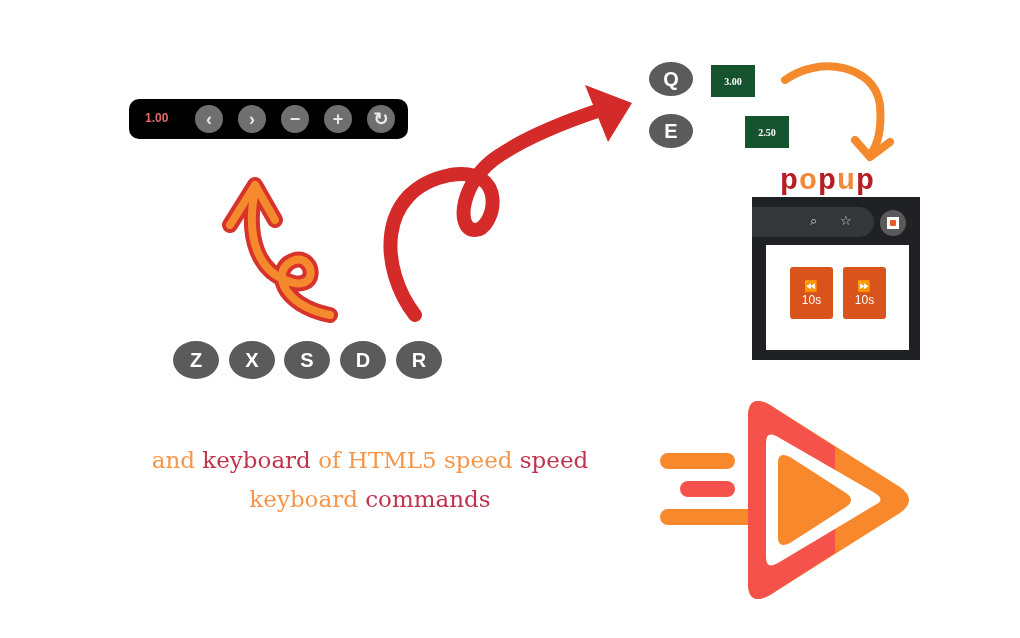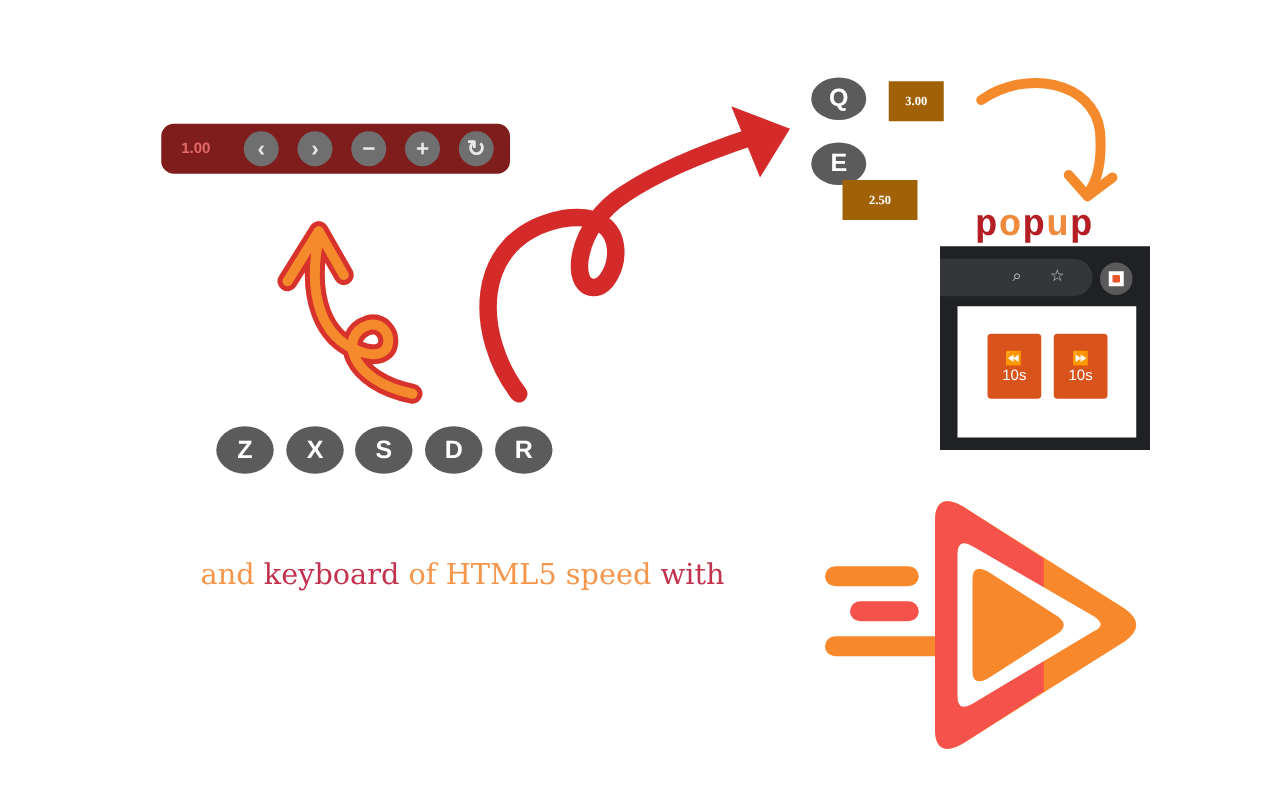--- a/index.html
+++ b/index.html
@@ -1,26 +1,26 @@
 <!DOCTYPE html>
 <html><head>
 <meta charset="utf-8">
 <style>
   html, body { margin:0; padding:0; background:#ffffff; }
   body { width:1020px; height:638px; position:relative; overflow:hidden; font-family:"Liberation Sans", sans-serif; }
   .abs { position:absolute; }
 
   
-  .toolbar { left:129px; top:99px; width:279px; height:40px; background:#7f1d1d; border-radius:10px; }
+  .toolbar { left:129px; top:99px; width:279px; height:40px; background:#000000; border-radius:10px; }
   .speed { left:16px; top:12px; font-size:12px; font-weight:bold; color:#e46a6a; font-family:"Liberation Sans", sans-serif; }
   .tb-btn { top:6px; width:28px; height:28px; border-radius:50%; background:#6f6f6f; color:#e8e8e8; display:flex; align-items:center; justify-content:center; font-weight:bold; font-size:18px; }
 
   
   .key { width:46px; height:38px; border-radius:50%; background:#5b5b5b; color:#ffffff; display:flex; align-items:center; justify-content:center; font-weight:bold; font-size:20px; }
-  .valbox { background:#a16207; color:#ffffff; font-size:10px; font-weight:bold; display:flex; align-items:center; justify-content:center; font-family:"Liberation Serif", serif; }
+  .valbox { background:#14532d; color:#ffffff; font-size:10px; font-weight:bold; display:flex; align-items:center; justify-content:center; font-family:"Liberation Serif", serif; }
 
   
   .popup-title { left:780px; top:164px; font-family:Liberation Mono, monospace; font-weight:bold; font-size:30px; letter-spacing:1px; }
   .browser { left:752px; top:197px; width:168px; height:163px; background:#202124; }
   .addr { left:0; top:10px; width:122px; height:30px; background:#35363a; border-radius:0 16px 16px 0; }
   .ext-btn { left:128px; top:13px; width:26px; height:26px; border-radius:50%; background:#5a5a5a; display:flex; align-items:center; justify-content:center; }
   .popup-panel { left:14px; top:48px; width:143px; height:105px; background:#ffffff; }
   .skip { top:22px; width:43px; height:52px; background:#d9541d; border-radius:3px; color:#fff; display:flex; flex-direction:column; align-items:center; justify-content:center; font-size:12px; }
 
   
@@ -80,21 +80,21 @@
 
 <div class="abs key" style="left:649px;top:62px;width:44px;height:34px;">
     <span>Q</span>
   </div>
 <div class="abs valbox" style="left:711px;top:65px;width:44px;height:32px;">
     <span>3.00</span>
   </div>
 <div class="abs key" style="left:649px;top:114px;width:44px;height:34px;">
     <span>E</span>
   </div>
-<div class="abs valbox" style="left:674px;top:116px;width:60px;height:32px;margin-top:28px;">
+<div class="abs valbox" style="left:745px;top:116px;width:44px;height:32px;">
     <span>2.50</span>
   </div>
 
 <svg class="abs" style="left:770px;top:60px;" width="140" height="110">
   <path d="M15 20 C50 -5,105 5,110 45 C112 70,108 85,100 95" fill="none" stroke="#f58a2c" stroke-width="8" stroke-linecap="round"></path>
   <path d="M85 80 L100 97 L120 82" fill="none" stroke="#f58a2c" stroke-width="8" stroke-linecap="round" stroke-linejoin="round"></path>
 </svg>
 
 <div class="abs popup-title">
   <span style="color:#b51f24;">p</span><span style="color:#f08a3c;">o</span><span style="color:#b51f24;">p</span><span style="color:#f08a3c;">u</span><span style="color:#b51f24;">p</span>
@@ -117,21 +117,24 @@
     </div>
     <div class="abs skip" style="left:77px;">
       <span style="font-size:11px;">⏩</span>
       <span>10s</span>
     </div>
   </div>
 </div>
 
 <div class="abs tagline">
   <div>
-    <span class="c2">and </span><span class="c1">keyboard </span><span class="c2">of HTML5 speed </span><span class="c1">with</span>
+    <span class="c2">and </span><span class="c1">keyboard </span><span class="c2">of HTML5 speed </span><span class="c1">speed</span>
+  </div>
+  <div>
+    <span class="c2">keyboard </span><span class="c1">commands</span>
   </div>
 </div>
 
 <svg class="abs" style="left:650px;top:385px;" width="290" height="230" viewBox="0 0 290 230">
 
   <rect x="10" y="68" width="75" height="16" rx="8" fill="#f7892c"></rect>
   <rect x="30" y="96" width="55" height="16" rx="8" fill="#f4524a"></rect>
   <rect x="10" y="124" width="100" height="16" rx="8" fill="#f7892c"></rect>
 
   <path d="M120 20 Q98 8,98 32 L98 198 Q98 222,120 210 L250 128 Q268 115,250 102 Z" fill="#f7892c"></path>

